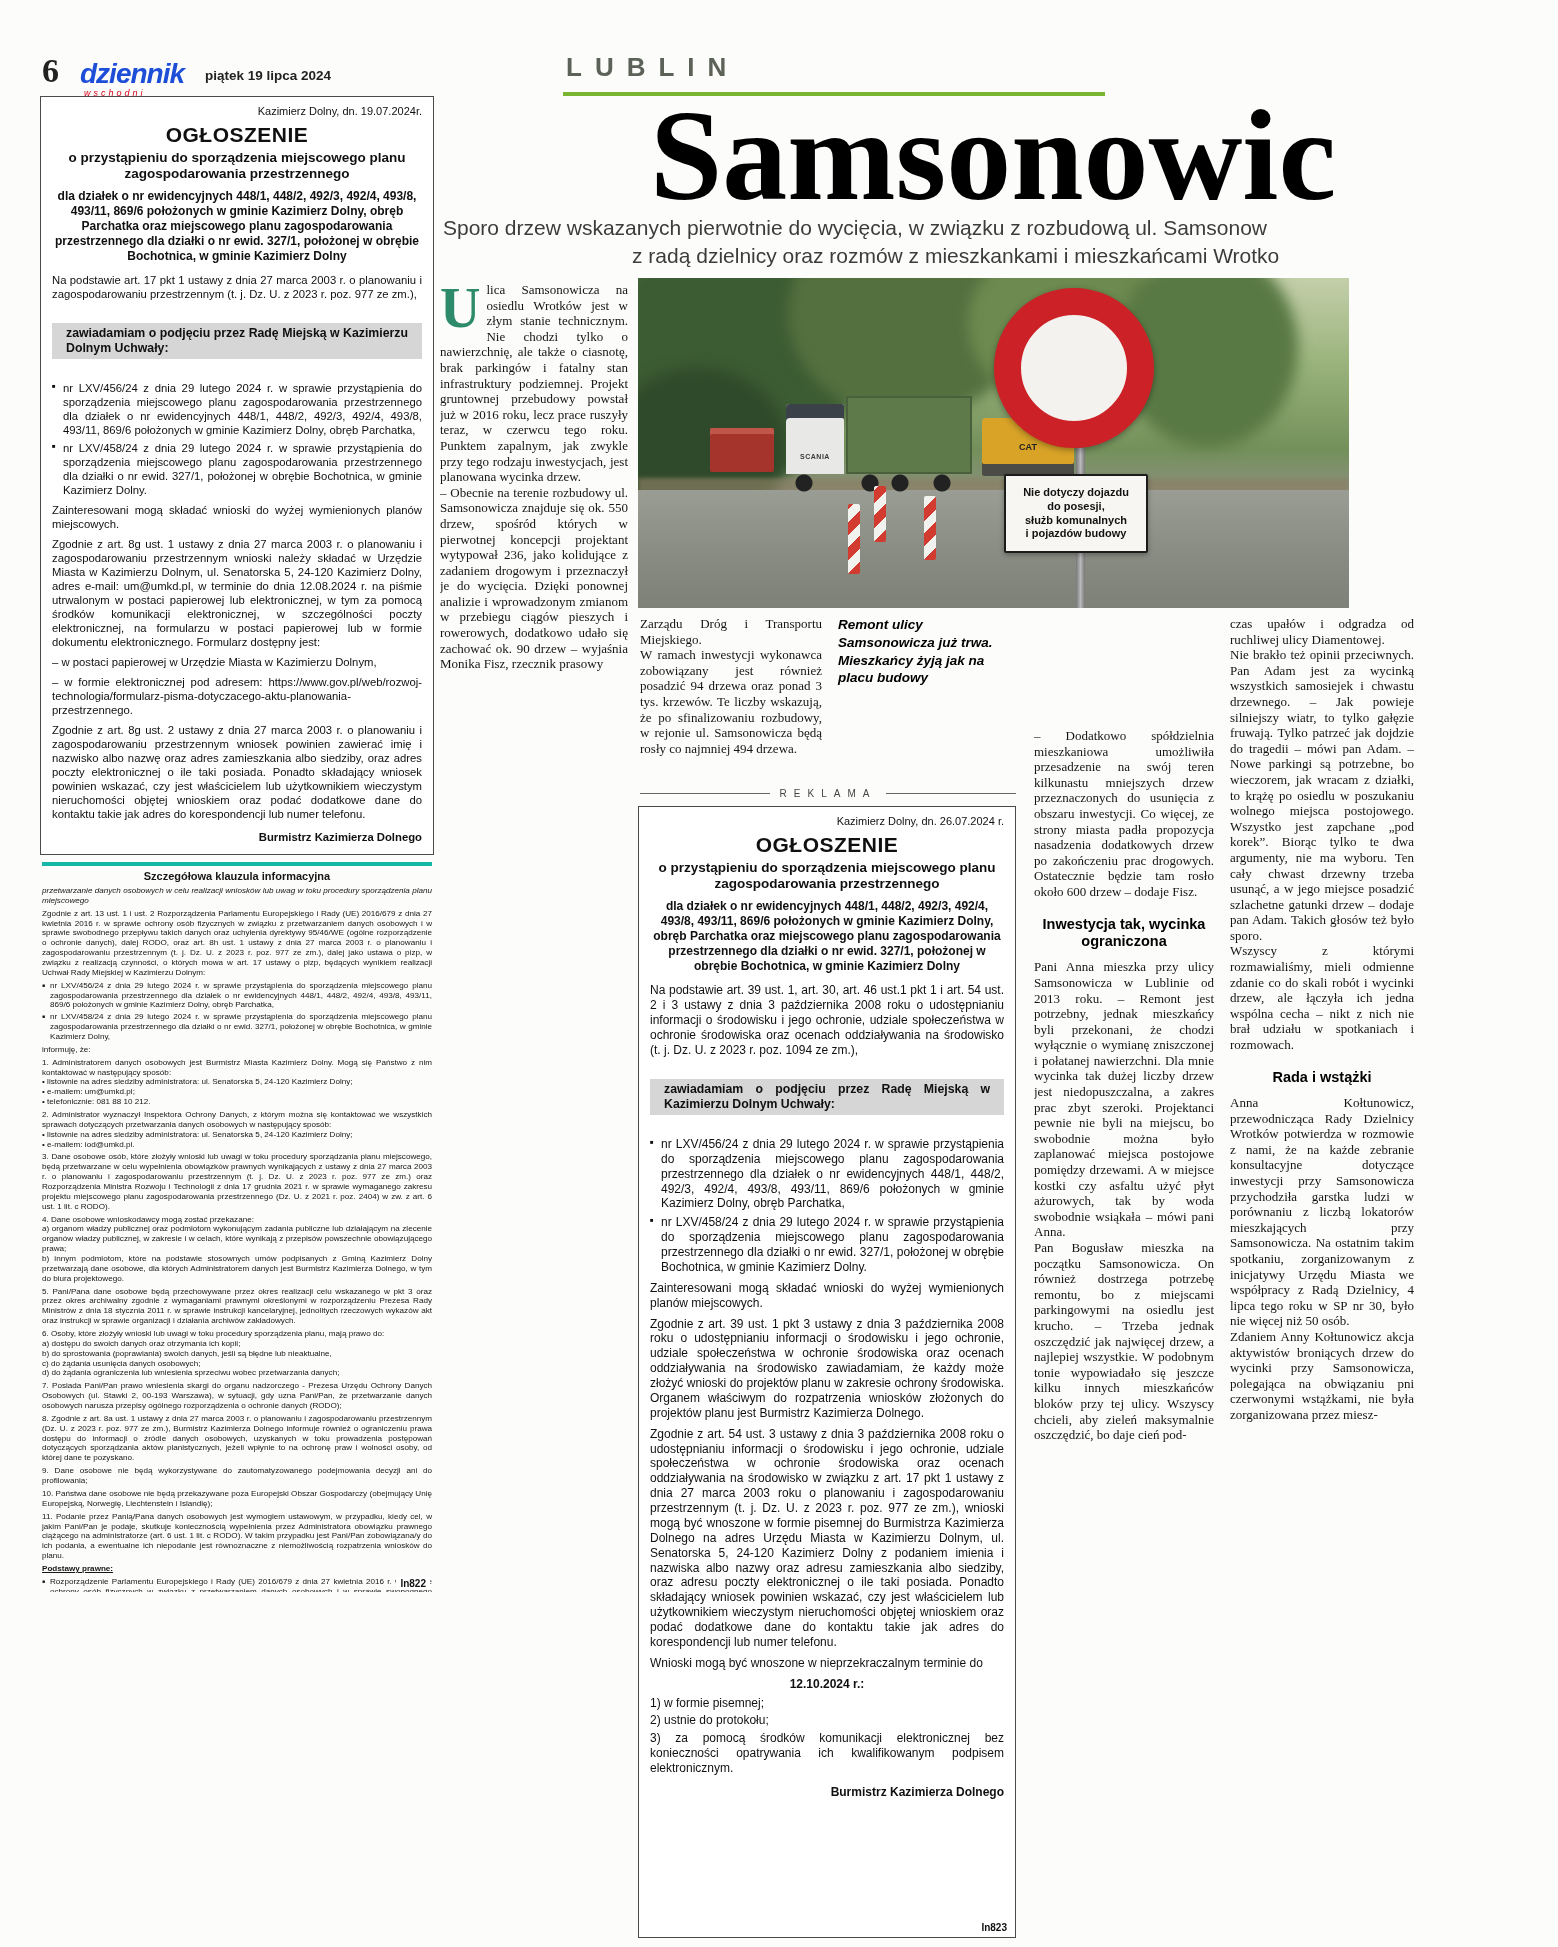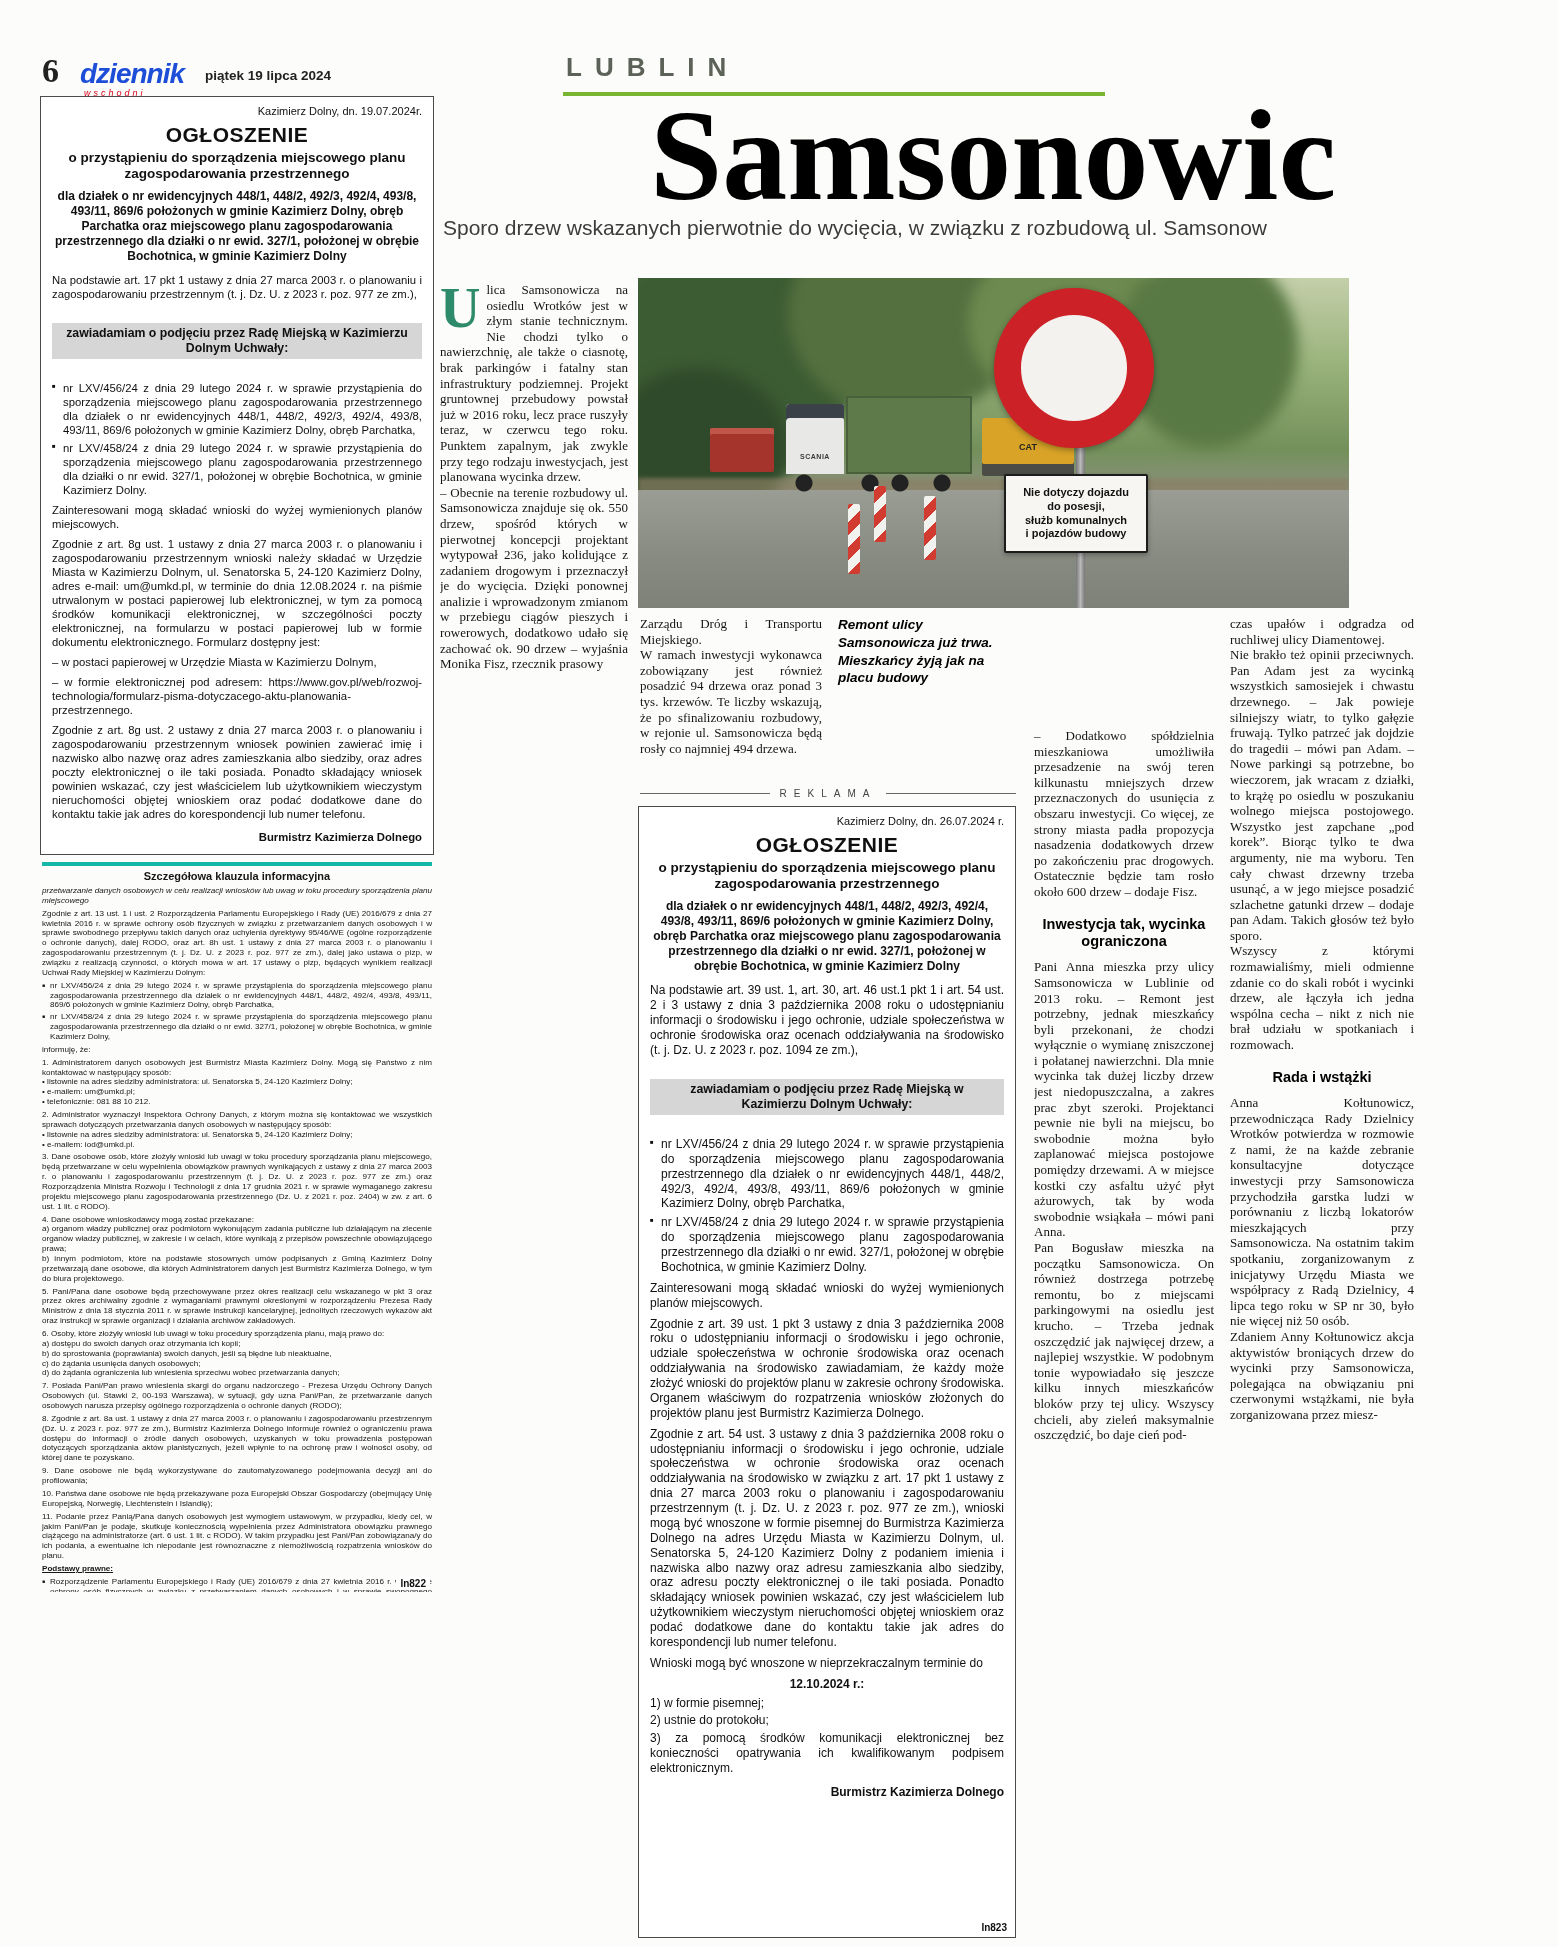--- a/index.html
+++ b/index.html
@@ -16,21 +16,21 @@
   .green-rule { position:absolute; left:563px; top:92px; width:542px; height:4px; background:#79b530; }
 
   
   .left-col { position:absolute; left:40px; top:96px; width:394px; height:1496px; overflow:hidden; }
   .notice { background:#fff; border:1px solid #4a4a4a; padding:8px 11px 10px; font-size:11.3px; line-height:1.24; text-align:justify; color:#101010; }
   .notice .dateline { text-align:right; font-size:11px; margin-bottom:3px; }
   .notice .n-title { text-align:center; font-weight:bold; font-size:21px; letter-spacing:.5px; margin:1px 0 2px; }
   .notice .n-sub { text-align:center; font-weight:bold; font-size:13.5px; line-height:1.2; margin-bottom:7px; }
   .notice .n-subject { text-align:center; font-weight:bold; font-size:12px; line-height:1.25; margin-bottom:9px; }
   .notice .n-basis { margin-bottom:6px; }
-  .notice .n-highlight { background:#d6d6d6; text-align:center; font-weight:bold; padding:3px 14px; margin:22px 0; font-size:12.3px; line-height:1.2; }
+  .notice .n-highlight { background:#d6d6d6; font-weight:bold; padding:3px 14px; margin:22px 0; font-size:12.3px; line-height:1.2; }
   .notice ul.bullets { list-style:none; margin:4px 0 6px; }
   .notice ul.bullets li { padding-left:11px; position:relative; margin-bottom:4px; }
   .notice ul.bullets li::before { content:"■"; position:absolute; left:0; top:2px; font-size:6px; }
   .notice .n-para { margin-bottom:6px; white-space:pre-line; }
   .notice .n-center { text-align:center; font-weight:bold; margin-bottom:4px; }
   .notice .n-sign { text-align:right; font-weight:bold; margin-top:9px; }
   .notice .n-list div { margin-bottom:3px; }
 
   .clause { margin-top:7px; font-size:8.1px; line-height:1.22; text-align:justify; color:#161616; padding:0 2px; }
   .clause .c-title { text-align:center; font-weight:bold; font-size:11px; border-top:4px solid #14b8a6; padding-top:4px; margin-bottom:3px; }
@@ -158,20 +158,21 @@
         <li>Ustawa z dnia 10 maja 2018 r. o ochronie danych osobowych;</li>
         <li>Ustawa z dnia 27 marca 2003 r. o planowaniu i zagospodarowaniu przestrzennym;</li>
 
       </ul>
     </div>
     <div class="box-id">In822</div>
   </div>
 
   <div class="headline">Samsonowic</div>
   <div class="deck1">Sporo drzew wskazanych pierwotnie do wycięcia, w związku z rozbudową ul. Samsonow</div>
+  <div class="deck2">z radą dzielnicy oraz rozmów z mieszkankami i mieszkańcami Wrotko</div>
 
   <div class="col colA">
     <span class="dropcap">U</span>
     <p>lica Samsonowicza na osiedlu Wrotków jest w złym stanie technicznym. Nie chodzi tylko o nawierzchnię, ale także o ciasnotę, brak parkingów i fatalny stan infrastruktury podziemnej. Projekt gruntownej przebudowy powstał już w 2016 roku, lecz prace ruszyły teraz, w czerwcu tego roku. Punktem zapalnym, jak zwykle przy tego rodzaju inwestycjach, jest planowana wycinka drzew.
 – Obecnie na terenie rozbudowy ul. Samsonowicza znajduje się ok. 550 drzew, spośród których w pierwotnej koncepcji projektant wytypował 236, jako kolidujące z zadaniem drogowym i przeznaczył je do wycięcia. Dzięki ponownej analizie i wprowadzonym zmianom w przebiegu ciągów pieszych i rowerowych, dodatkowo udało się zachować ok. 90 drzew – wyjaśnia Monika Fisz, rzecznik prasowy</p>
   </div>
 
   <div class="photo">
     <div class="blob t1"></div>
     <div class="blob t2"></div>

